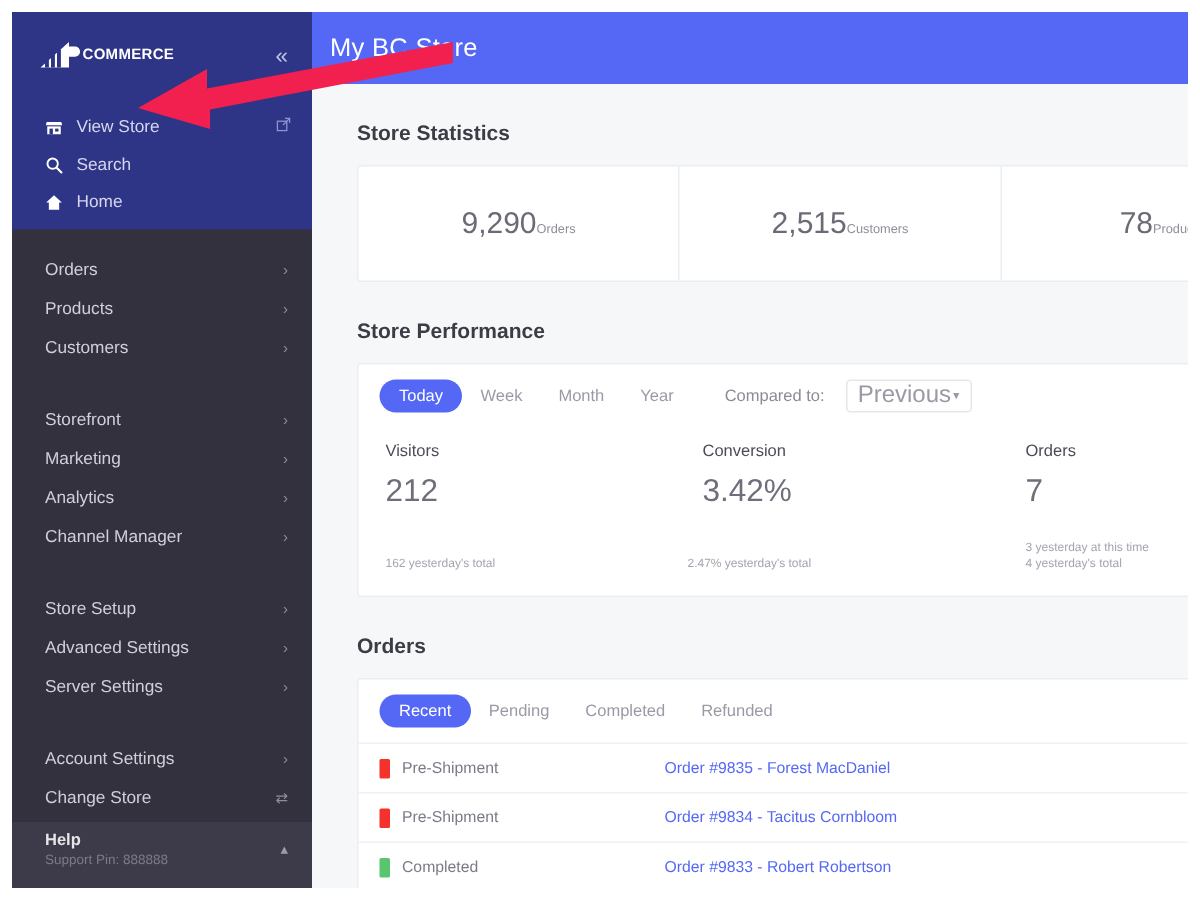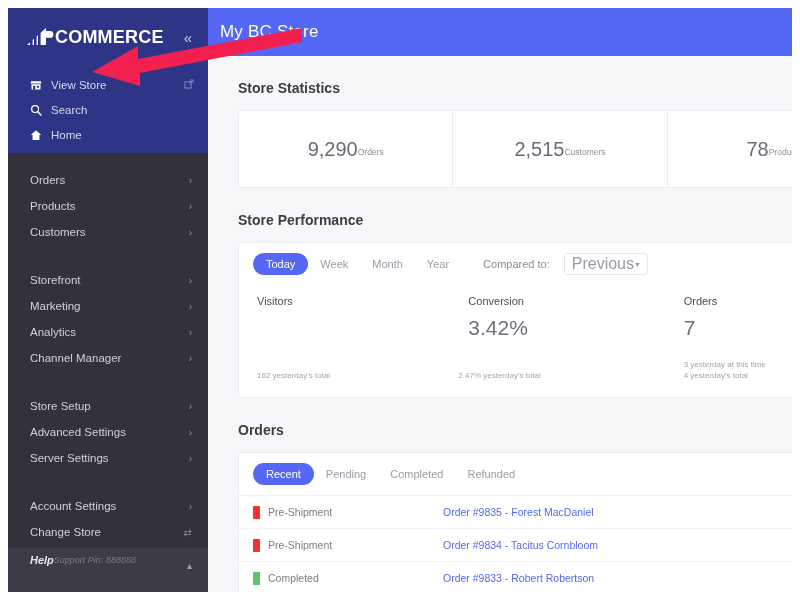--- a/index.html
+++ b/index.html
@@ -32,21 +32,21 @@
   }
   .brand-row {
     display: flex; align-items: center;
     padding: 0 16px 0 18px;
     height: 30px;
   }
   .logo-wrap { display: flex; align-items: center; gap: 1px; }
   .logo-mark { display: block; }
   .logo-text {
     color: #ffffff;
-    font-size: 18px;
+    font-size: 10px;
     font-weight: bold;
     letter-spacing: 0.2px;
     line-height: 1;
     margin-left: -2px;
   }
   .collapse-btn {
     margin-left: auto;
     color: #c3c6e6;
     font-size: 15px;
     line-height: 1;
@@ -96,21 +96,21 @@
   .help-block {
     position: absolute;
     left: 0; bottom: 0;
     width: 200px; height: 44px;
     background: #3d3a49;
     padding: 6px 16px 0 22px;
     display: flex;
     align-items: flex-start;
     cursor: pointer;
   }
-  .help-texts { display: flex; flex-direction: row; font-style: italic; }
+  .help-texts { display: flex; flex-direction: column; }
   .help-title { color: #e6e6ea; font-size: 11px; font-weight: bold; line-height: 13px; }
   .help-sub { color: #7d7b87; font-size: 9px; line-height: 12px; }
   .help-chev { margin-left: auto; color: #9e9ca8; font-size: 10px; padding-top: 6px; }
 
   
   .main {
     position: absolute;
     left: 208px; top: 8px;
     width: 584px; height: 584px;
     background: #f6f7f9;
@@ -459,20 +459,21 @@
           <span class="compared-label">Compared to:</span>
           <div class="select-box">
             <span class="select-value">Previous</span>
             <span class="select-caret">▼</span>
           </div>
         </div>
 
         <div class="metrics">
           <div class="metric">
             <div class="metric-title">Visitors</div>
+            <div class="metric-value">212</div>
             <div class="metric-notes">
               <div class="metric-note">162 yesterday's total</div>
             </div>
           </div>
           <div class="metric">
             <div class="metric-title">Conversion</div>
             <div class="metric-value">3.42%</div>
             <div class="metric-notes">
               <div class="metric-note">2.47% yesterday's total</div>
             </div>

